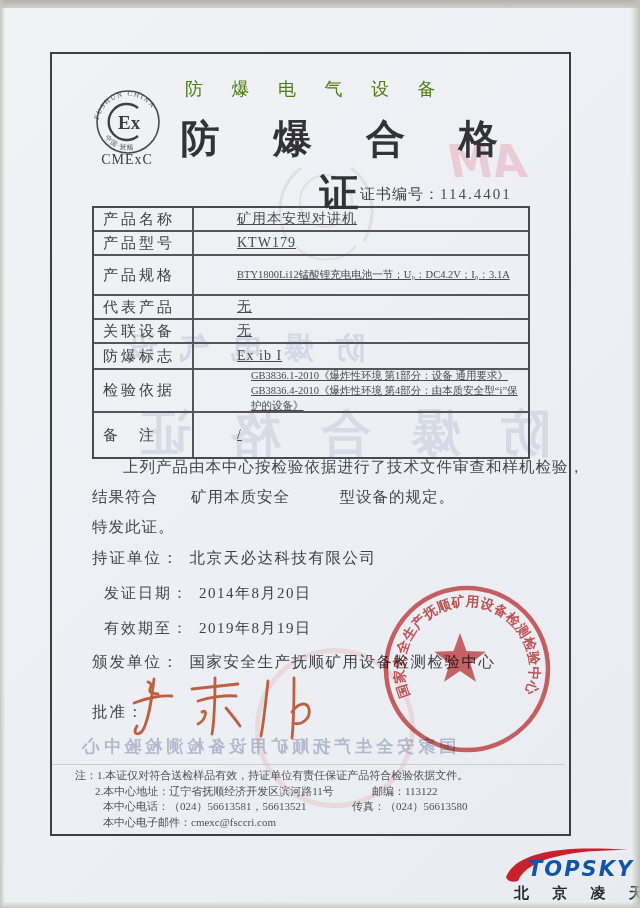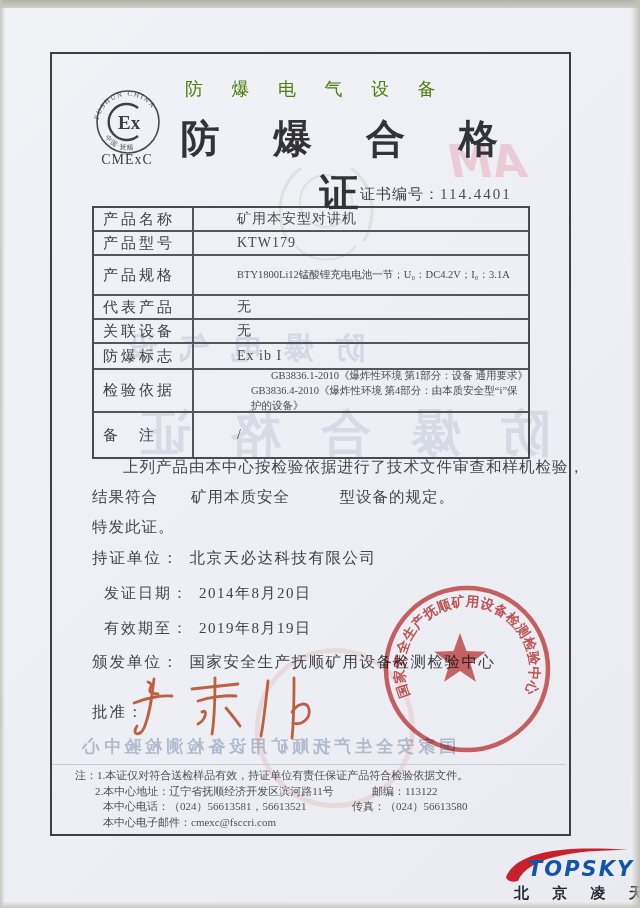--- a/index.html
+++ b/index.html
@@ -30,24 +30,24 @@
   .subtitle{position:absolute;left:185px;top:77px;width:330px;text-align:left;font-size:18px;letter-spacing:12px;color:#4d7c0f;z-index:3;}
   .title{position:absolute;left:150px;top:112px;width:400px;text-align:center;font-size:39px;font-weight:bold;letter-spacing:22px;color:#333337;z-index:3;}
   .cert-no{position:absolute;left:360px;top:185px;font-size:15px;color:#424246;z-index:3;letter-spacing:1px;}
   .cert-no .num{letter-spacing:2px;color:#4a4a50;}
 
   
   .cert-table{position:absolute;left:92px;top:206px;width:438px;border:2px solid #4a4a4e;z-index:2;box-sizing:border-box;background:transparent;}
   .t-row{display:flex;border-bottom:2px solid #55555a;box-sizing:border-box;gap:34px;}
   .t-row:last-child{border-bottom:none;}
   .t-label{width:100px;min-width:100px;border-right:2px solid #55555a;display:flex;align-items:center;padding-left:9px;font-size:15px;letter-spacing:3px;color:#414145;box-sizing:border-box;}
-  .t-value{flex:1;display:flex;align-items:center;padding-left:9px;font-size:14px;color:#48484d;letter-spacing:1px;}
+  .t-value{flex:1;display:flex;align-items:center;padding-left:9px;font-size:14px;color:#48484d;letter-spacing:1px;text-decoration:underline;}
   .r1{height:24px;} .r2{height:24px;} .r3{height:40px;} .r4{height:24px;} .r5{height:24px;} .r6{height:26px;} .r7{height:43px;} .r8{height:44px;}
   .t-value.small{font-size:10.5px;letter-spacing:0;}
-  .t-value.lines{flex-direction:column;align-items:flex-end;justify-content:center;font-size:10.5px;letter-spacing:0;line-height:15px;padding-left:23px;}
+  .t-value.lines{flex-direction:column;align-items:flex-start;justify-content:center;font-size:10.5px;letter-spacing:0;line-height:15px;padding-left:23px;}
 
   
   .statement{position:absolute;left:92px;top:457px;width:445px;font-size:15.5px;color:#46464b;z-index:2;letter-spacing:1px;}
   .statement .ln{margin-bottom:9px;white-space:pre;}
   .statement .ln.first{text-indent:31px;}
 
   
   .field{position:absolute;z-index:2;font-size:15.5px;color:#45454a;white-space:nowrap;}
   .field .lab{letter-spacing:2px;}
   .field .val{margin-left:10px;letter-spacing:1.5px;color:#414146;}

